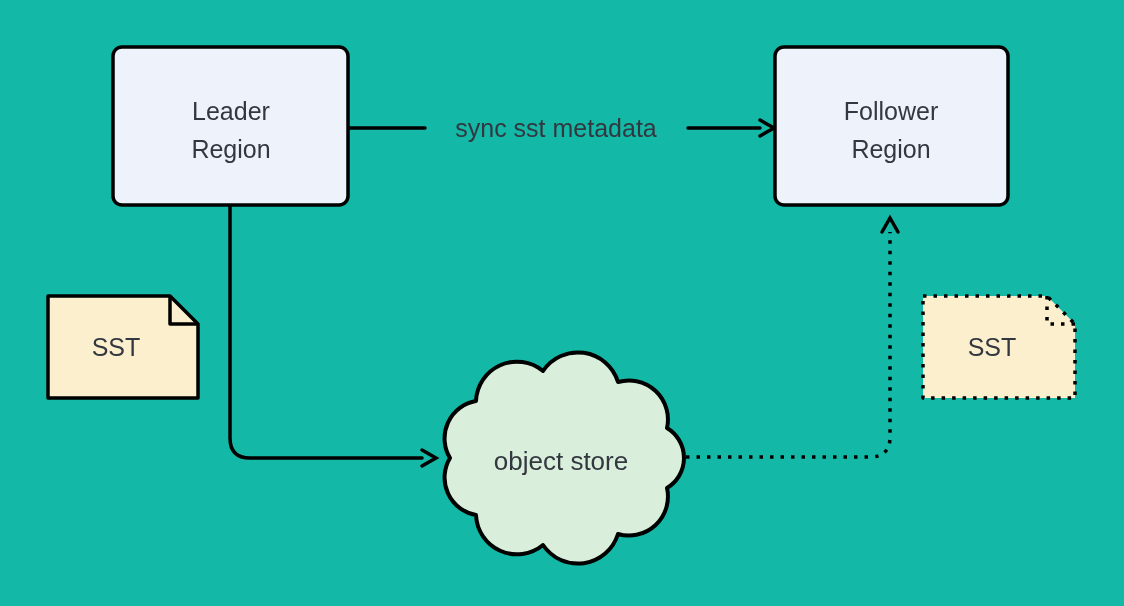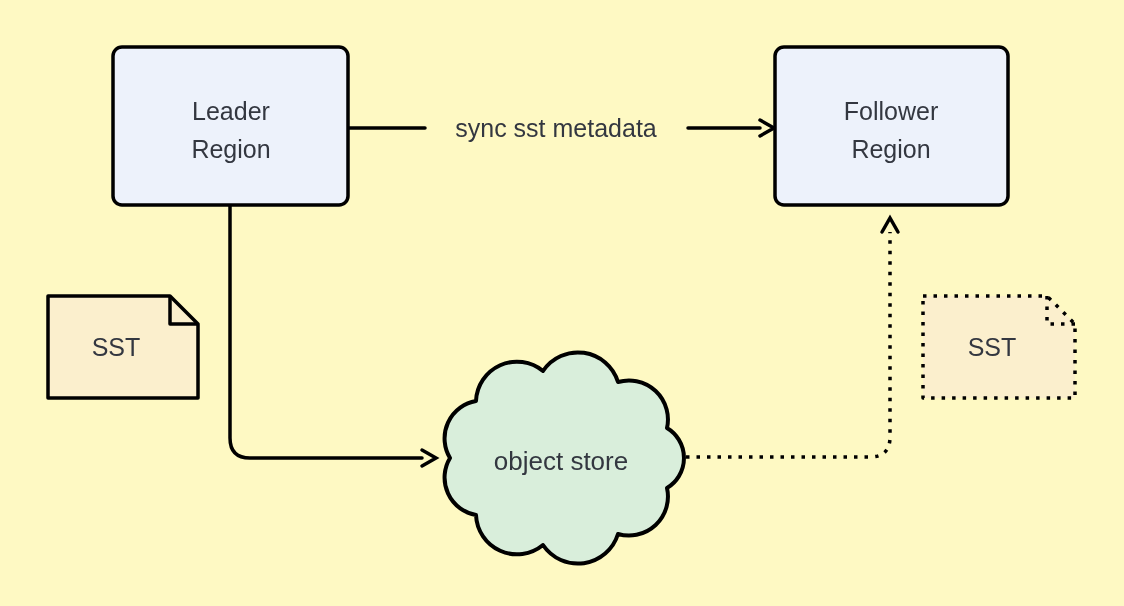--- a/index.html
+++ b/index.html
@@ -4,21 +4,21 @@
 <style>
   html, body {
     margin: 0;
     padding: 0;
     background: #ffffff;
   }
   .stage {
     position: relative;
     width: 1124px;
     height: 606px;
-    background: #fef9c3;
+    background: #14b8a6;
     overflow: hidden;
   }
   svg {
     display: block;
   }
   svg text {
     font-family: "Liberation Sans", "DejaVu Sans", sans-serif;
     font-size: 25px;
     fill: #333740;
     text-anchor: middle;

